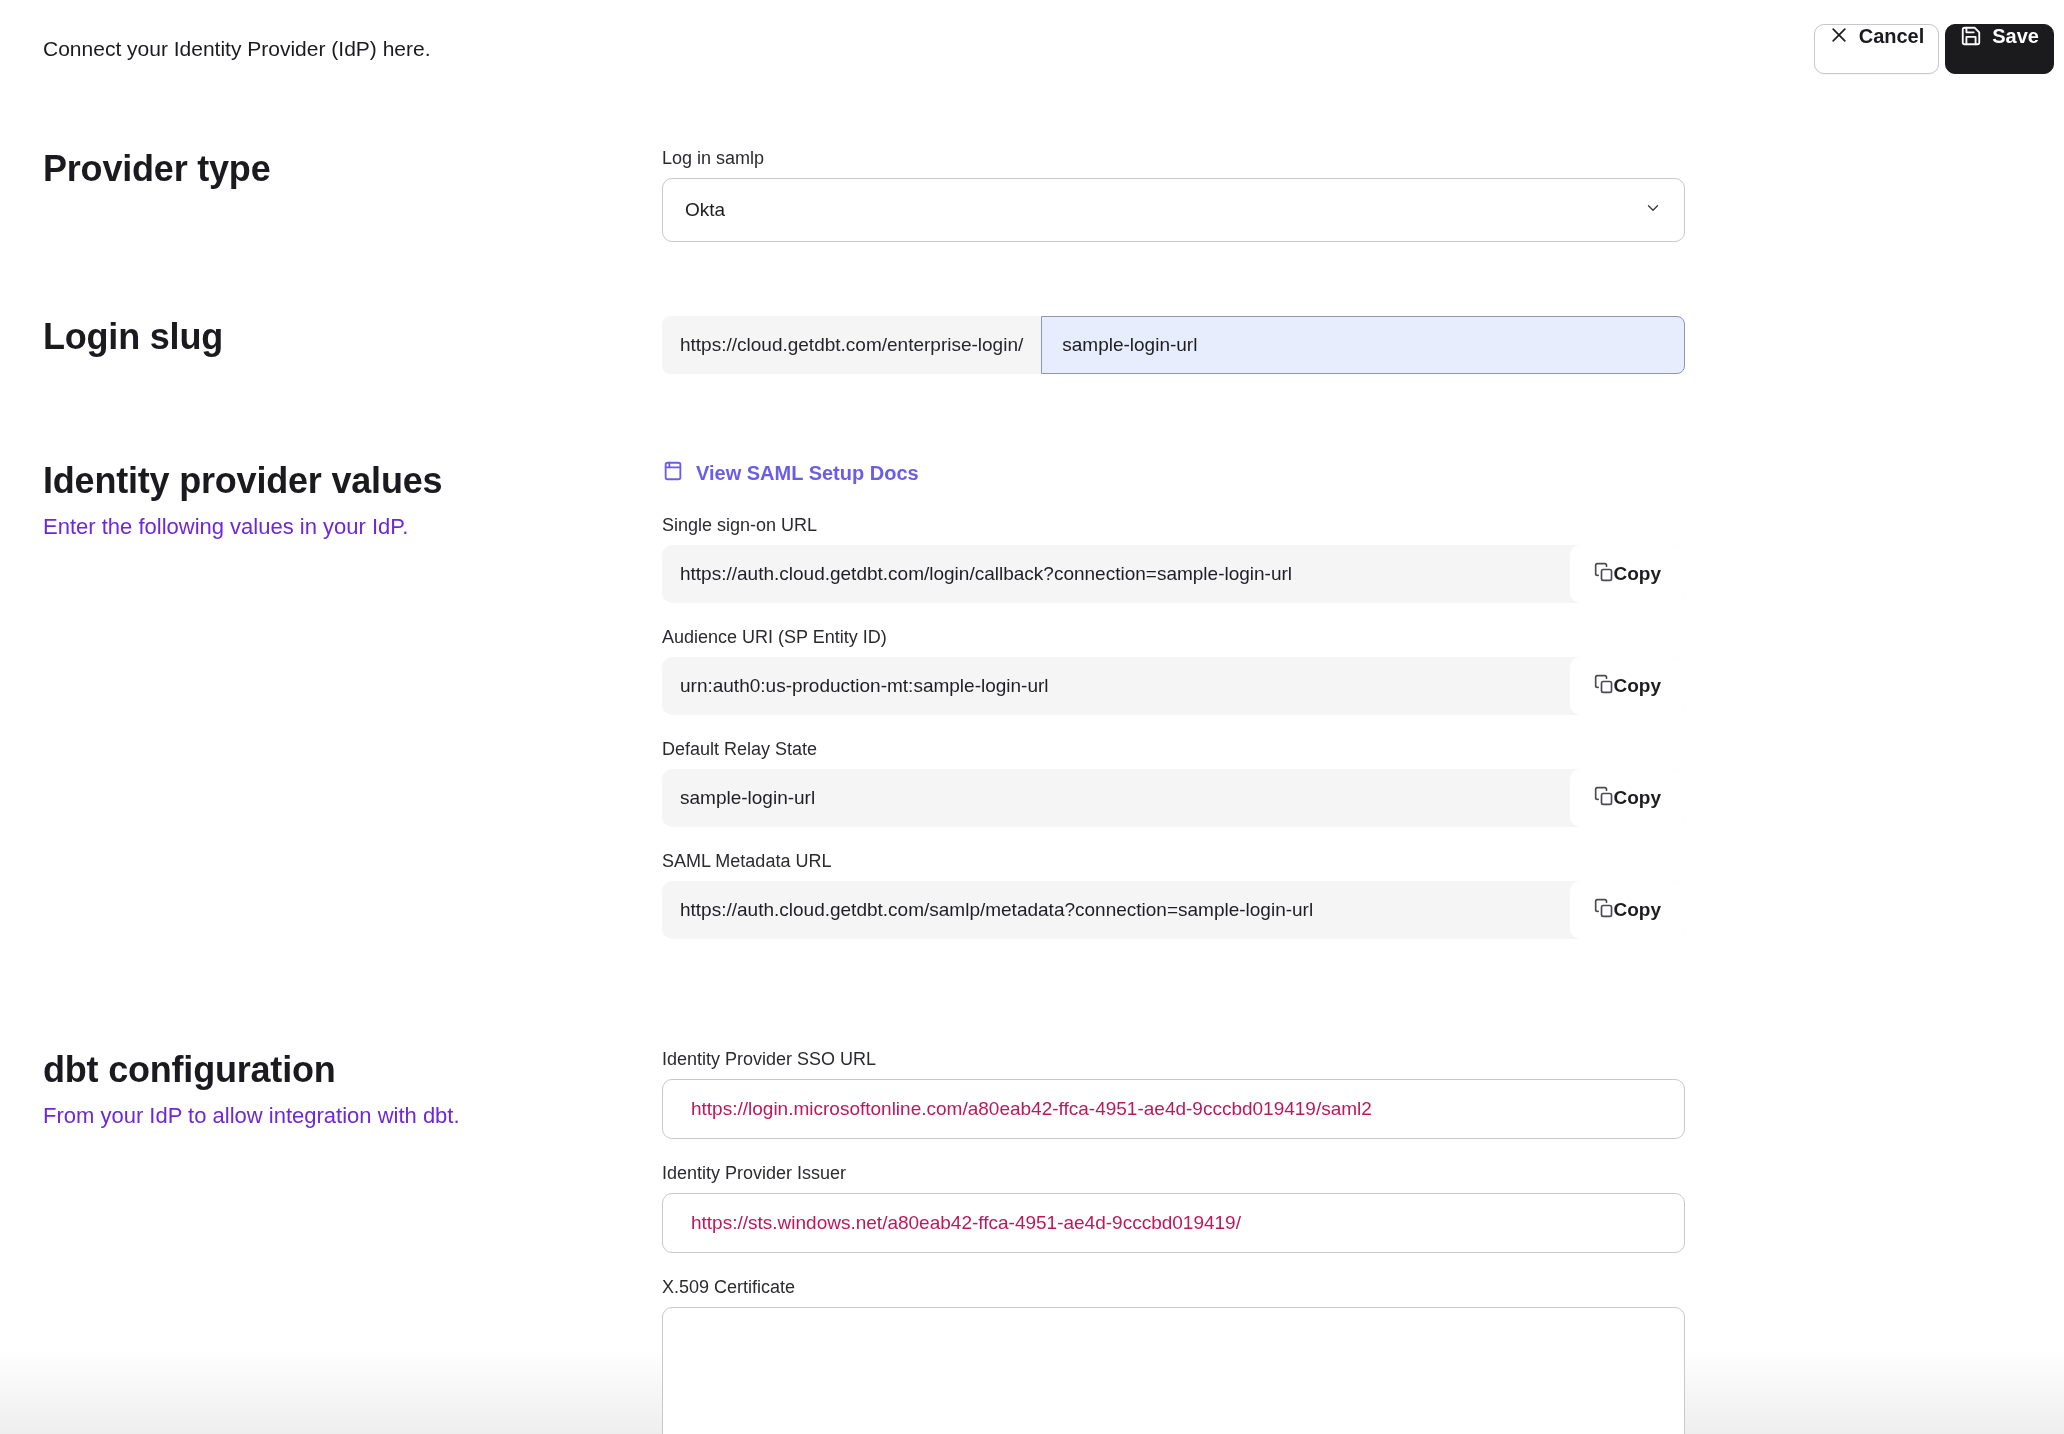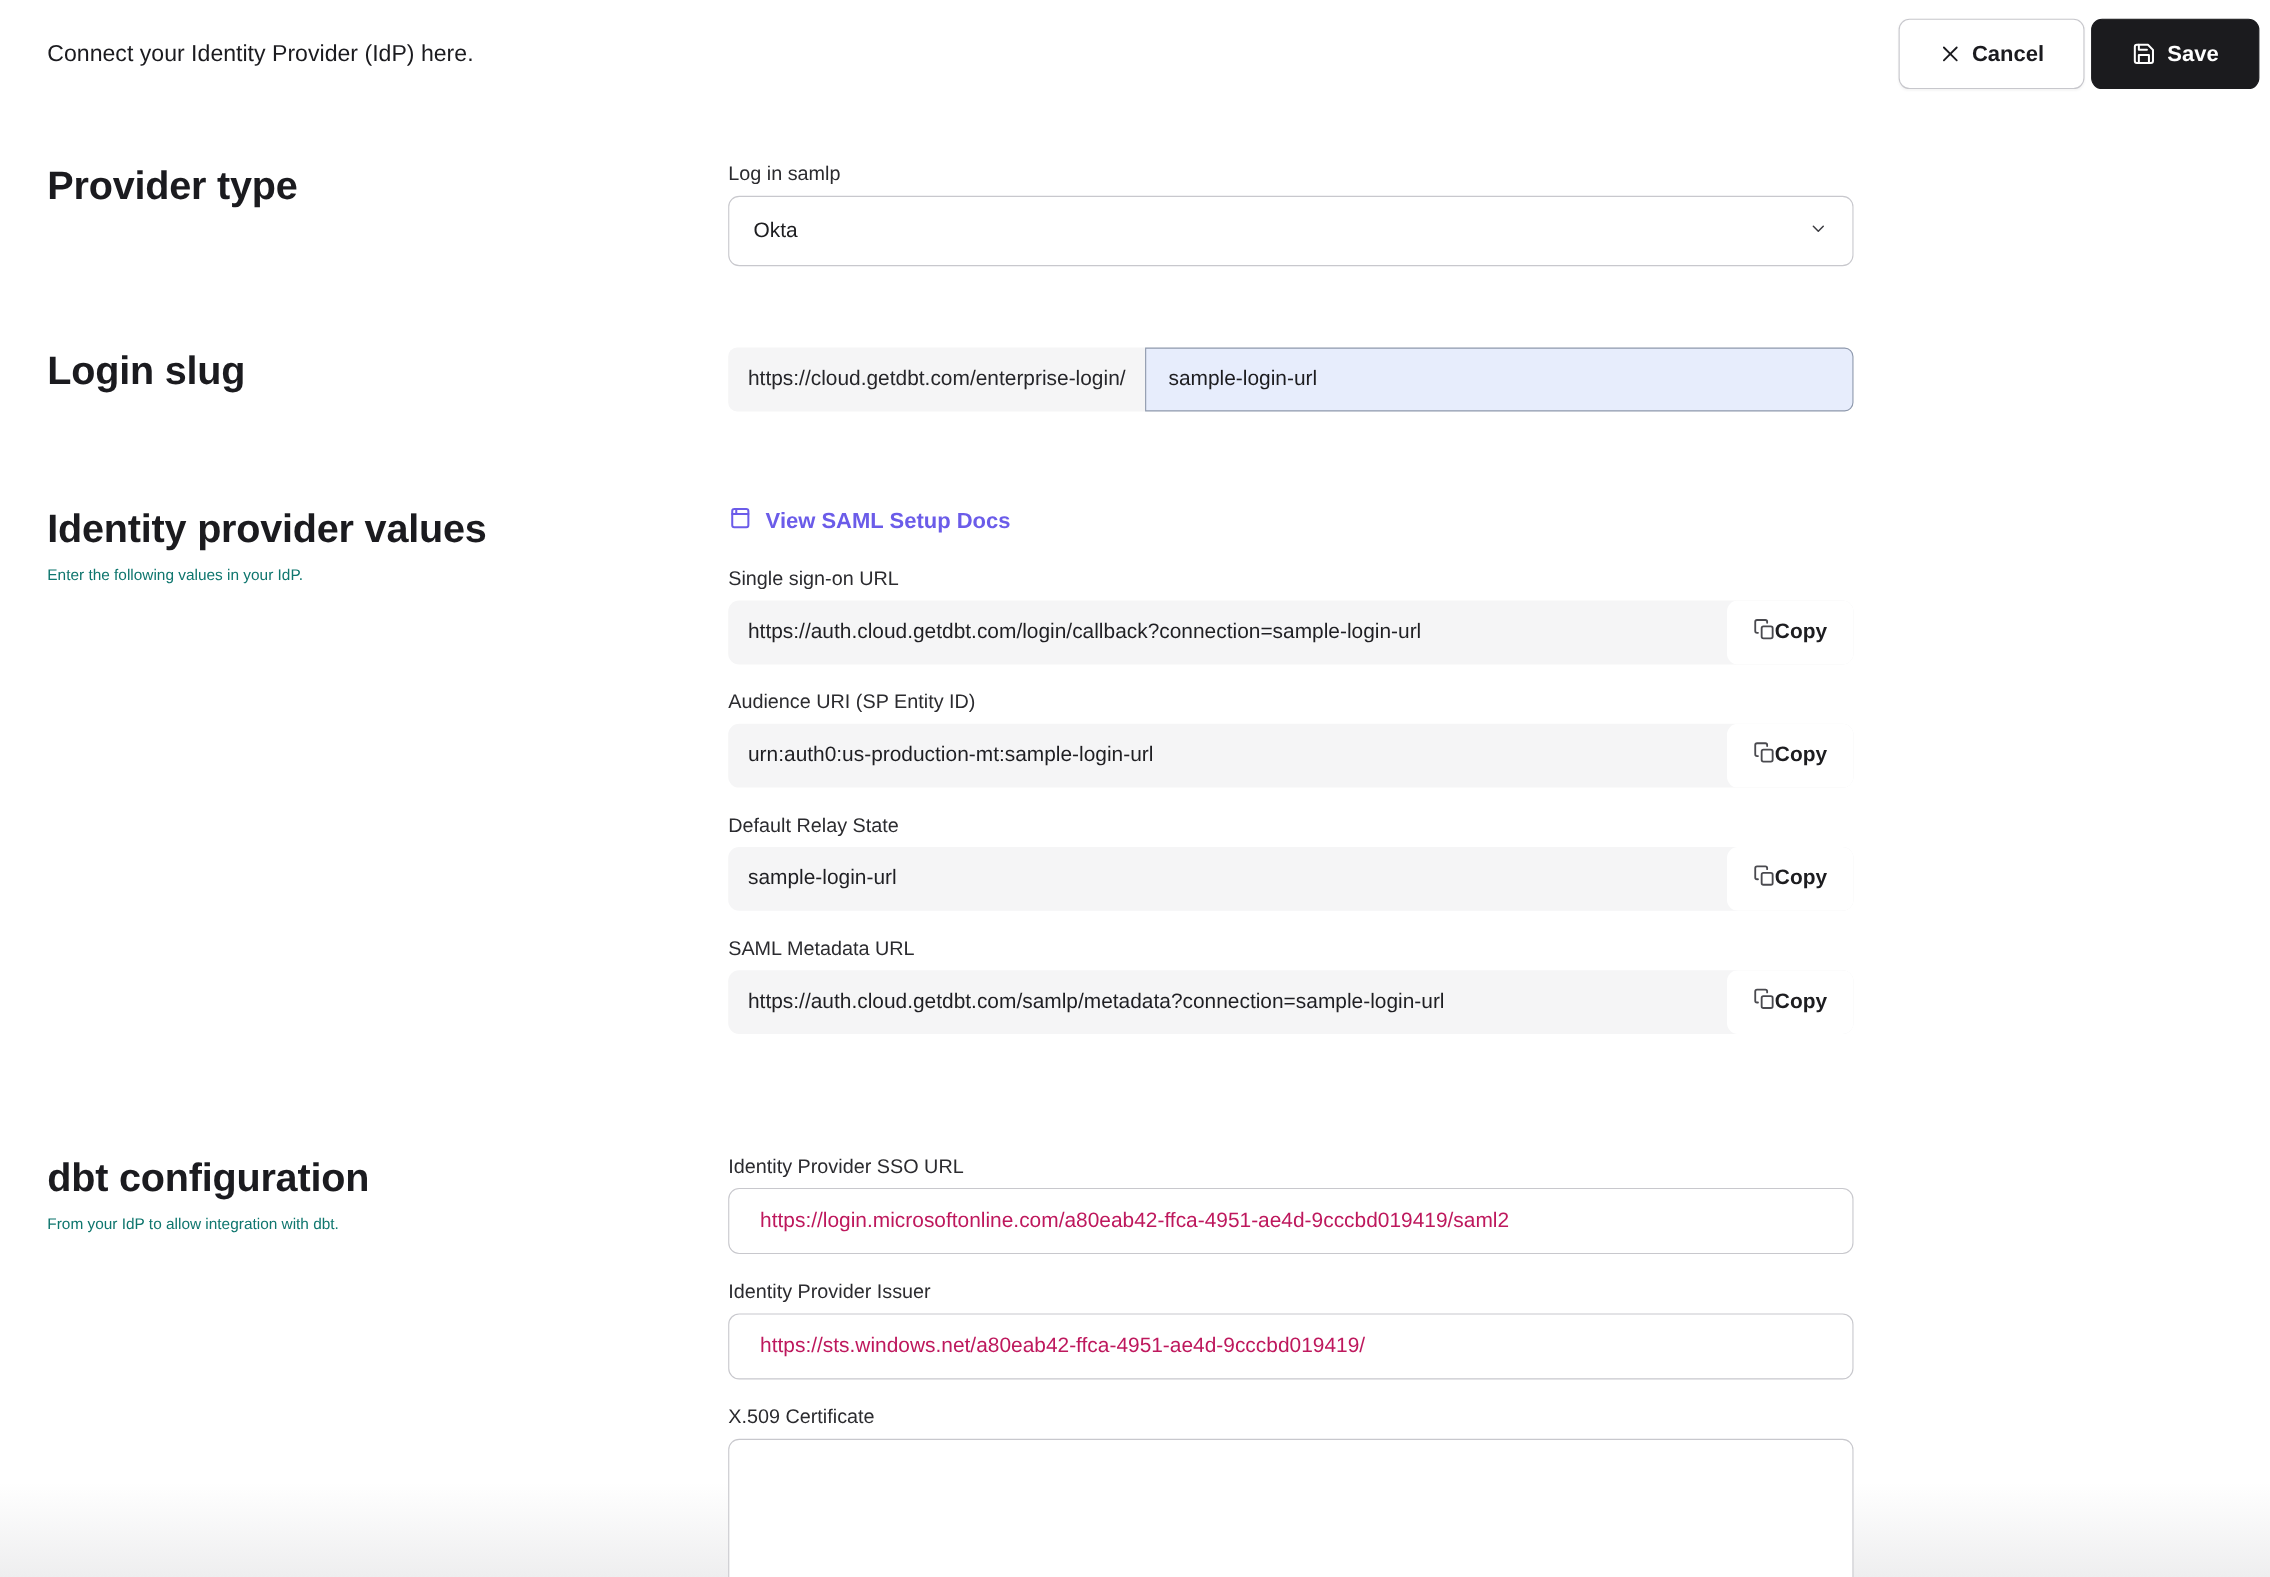--- a/index.html
+++ b/index.html
@@ -11,39 +11,39 @@
     overflow: hidden;
   }
   
   .topbar {
     display: flex; justify-content: space-between; align-items: center;
     padding: 24px 10px 24px 43px; height: 98px;
   }
   .page-title { font-size: 21px; font-weight: 400; color: #1b1b1f; }
   .actions { display: flex; gap: 6px; align-items: center; }
   .btn {
-    display: inline-flex; align-items: center; gap: 10px;
-    height: 64px; padding: 0 36px; border-radius: 10px;
+    display: inline-flex; gap: 10px;
+    height: 50px; padding: 0 14px; border-radius: 10px;
     font-size: 20px; font-weight: 600; cursor: pointer;
     font-family: "Liberation Sans", sans-serif;
   }
   .btn-cancel {
     background: #ffffff; color: #1b1b1f; border: 1px solid #c7c7cc;
     box-shadow: 0 1px 2px rgba(0,0,0,0.04);
   }
   .btn-save { background: #1b1b1e; color: #ffffff; border: 1px solid #1b1b1e; }
   .btn svg { display: block; }
 
   
   main { padding: 0 43px; }
   .section { display: flex; }
   .col-left { width: 619px; flex: 0 0 619px; }
   .col-right { width: 1023px; flex: 0 0 1023px; }
   .section-heading { font-size: 36px; font-weight: 600; color: #1b1b1f; letter-spacing: -0.2px; }
-  .section-sub { font-size: 14px; color: #0f766e; margin-top: 12px; }
+  .section-sub { font-size: 22px; color: #6d28d9; margin-top: 12px; }
 
   .sec-provider { margin-top: 50px; }
   .sec-slug     { margin-top: 74px; }
   .sec-idp      { margin-top: 86px; }
   .sec-dbt      { margin-top: 86px; }
 
   .field-label { display: block; font-size: 18px; color: #2b2b2f; margin-bottom: 9px; }
 
   
   .select {

